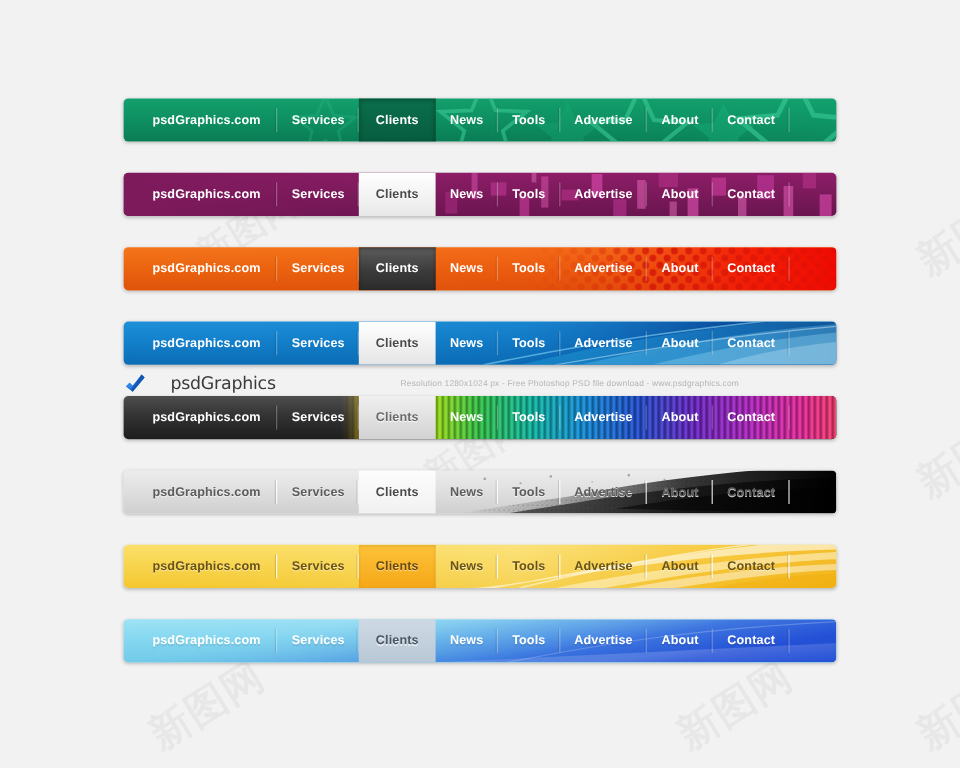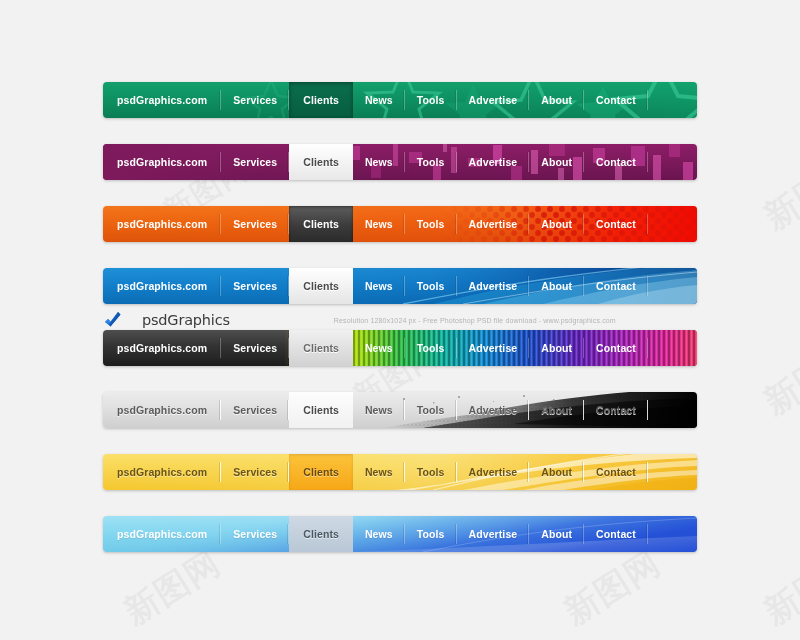--- a/index.html
+++ b/index.html
@@ -70,21 +70,21 @@
   .item {
     display: flex;
     align-items: center;
     padding: 0 12px;
     font-size: 10.5px;
     font-weight: bold;
     white-space: nowrap;
     position: relative;
     letter-spacing: 0.1px;
   }
-  .item.brand { padding: 0 14px 0 14px; }
+  .item.brand { padding: 0 14px 0 24px; }
 
   .item.sep::after {
     content: "";
     position: absolute;
     right: 0; top: 8px; bottom: 8px;
     width: 1px;
     background: rgba(255,255,255,0.28);
   }
   .item.sep::before {
     content: "";

